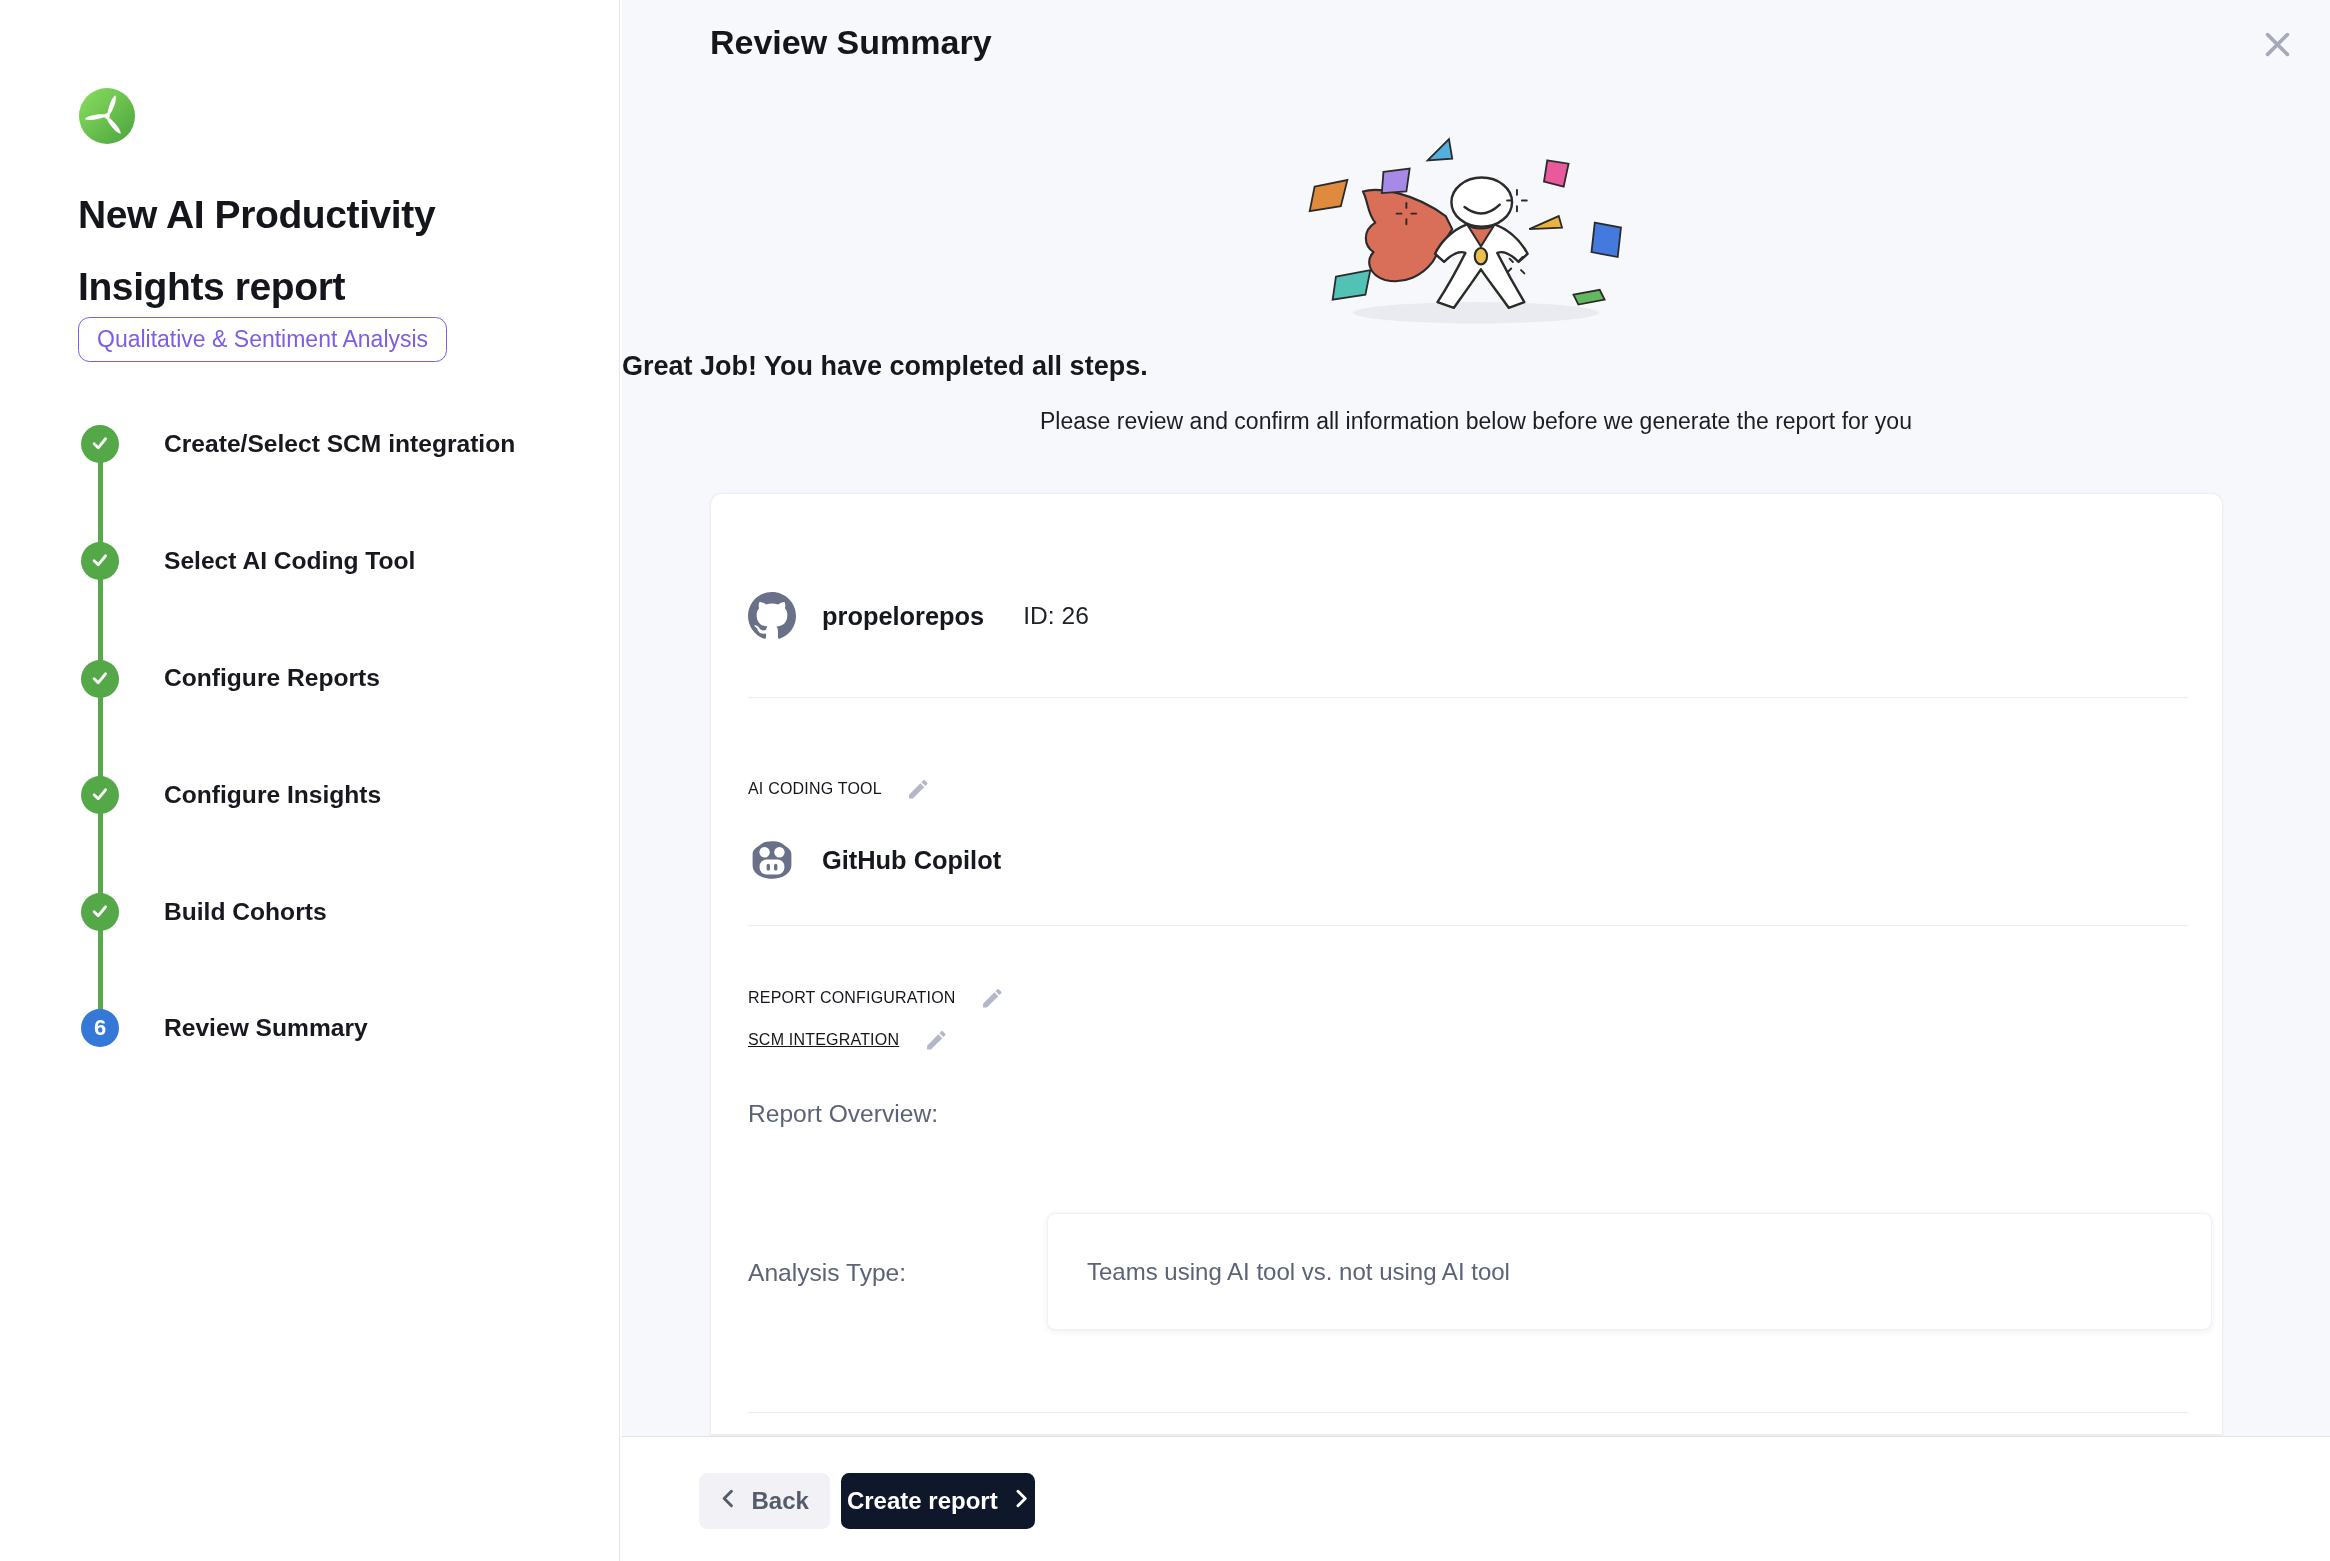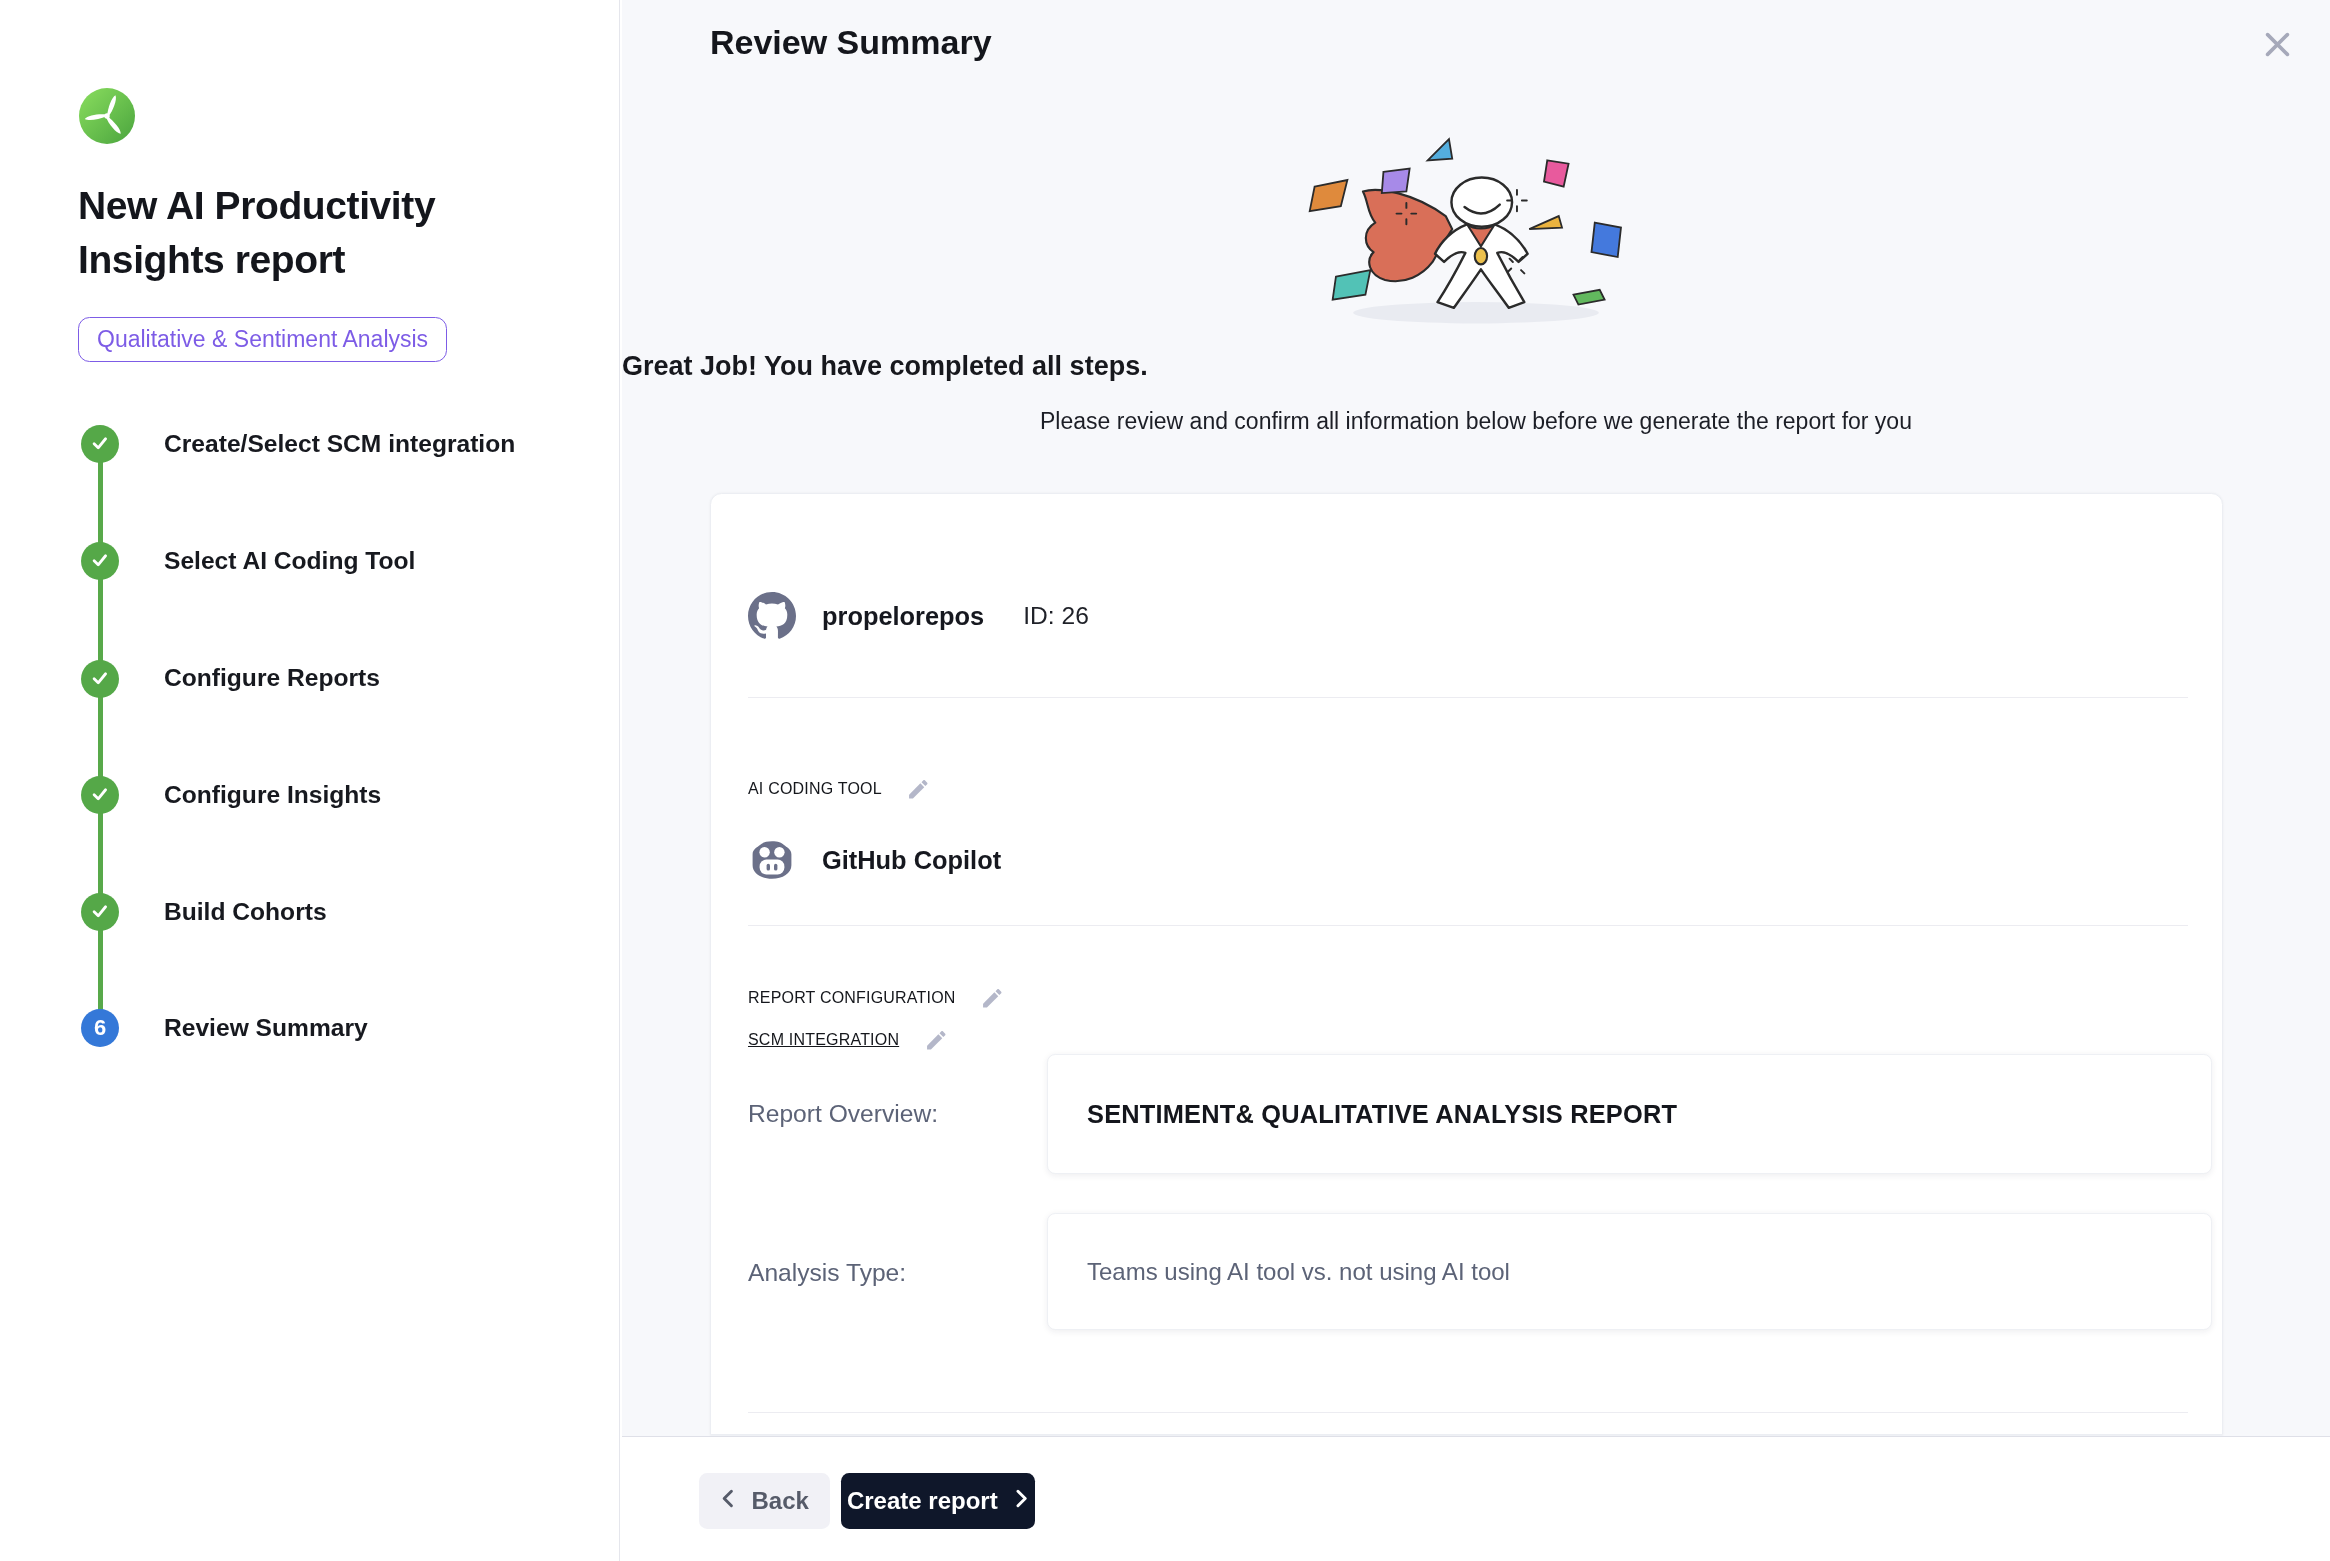--- a/index.html
+++ b/index.html
@@ -2,21 +2,21 @@
 <html style="font-size:13px"><head>
 <meta charset="utf-8">
 <style>
   * { margin:0; padding:0; box-sizing:border-box; }
   html,body { width:2330px; height:1562px; background:#ffffff;
     font-family:"Liberation Sans","DejaVu Sans",sans-serif; color:#16181f; overflow:hidden; }
   .sidebar { position:absolute; left:0; top:0; width:620px; height:1562px; background:#fff;
     border-right:1.6px solid #e5e6ec; z-index:5; }
   .logo { position:absolute; left:79px; top:88px; width:56px; height:56px; }
   .wizard-title { position:absolute; left:78px; top:179px; width:442px; font-size:39px;
-    font-weight:700; line-height:54px; letter-spacing:-0.4px; color:#14161c; }
+    font-weight:700; line-height:72px; letter-spacing:-0.4px; color:#14161c; }
   .badge { position:absolute; left:78px; top:317px; display:inline-block; padding:8.2px 18px;
     border:1.6px solid #7d5ce6; border-radius:11.5px; color:#7d5ce6; font-size:23px; background:#fff; }
   .connector { position:absolute; left:98px; top:444px; width:4.9px; height:584px; background:#58a94a; }
   .step-circle { position:absolute; left:81px; width:38px; height:38px; border-radius:50%;
     display:flex; align-items:center; justify-content:center; z-index:2; }
   .step-circle.done { background:#55a848; }
   .step-circle.active { background:#3478d8; color:#fff; font-size:22px; font-weight:700; }
   .step-label { position:absolute; left:164px; font-size:24.6px; font-weight:600; color:#17191f;
     white-space:nowrap; transform:translateY(-50%); }
   .main { position:absolute; left:622px; top:0; width:1708px; height:1436px; background:#f7f8fb; }
@@ -225,23 +225,20 @@
       <span>REPORT CONFIGURATION</span>
       <span class="edit-icon">
         <svg viewBox="0 0 24 24" width="24.6" height="24.6" fill="#b4b7c9">
           <path d="M3 17.25V21h3.75L17.8 9.94l-3.75-3.75L3 17.25z"></path>
           <path d="M20.71 7.04c.39-.39.39-1.02 0-1.41l-2.34-2.34c-.39-.39-1.02-.39-1.41 0l-1.83 1.83 3.75 3.75 1.83-1.83z"></path>
         </svg>
       </span>
     </div>
 
     <div class="cfg-row-label" style="top:620px">Report Overview:</div>
-    <div class="value-box bold" style="top:560px;height:120px">
-      <span>SENTIMENT&amp; QUALITATIVE ANALYSIS REPORT</span>
-    </div>
 
     <div class="cfg-row-label" style="top:779px">Analysis Type:</div>
     <div class="value-box muted" style="top:719px;height:117px">
       <span>Teams using AI tool vs. not using AI tool</span>
     </div>
 
     <div class="divider" style="top:918px"></div>
   </div>
 </div>
 

